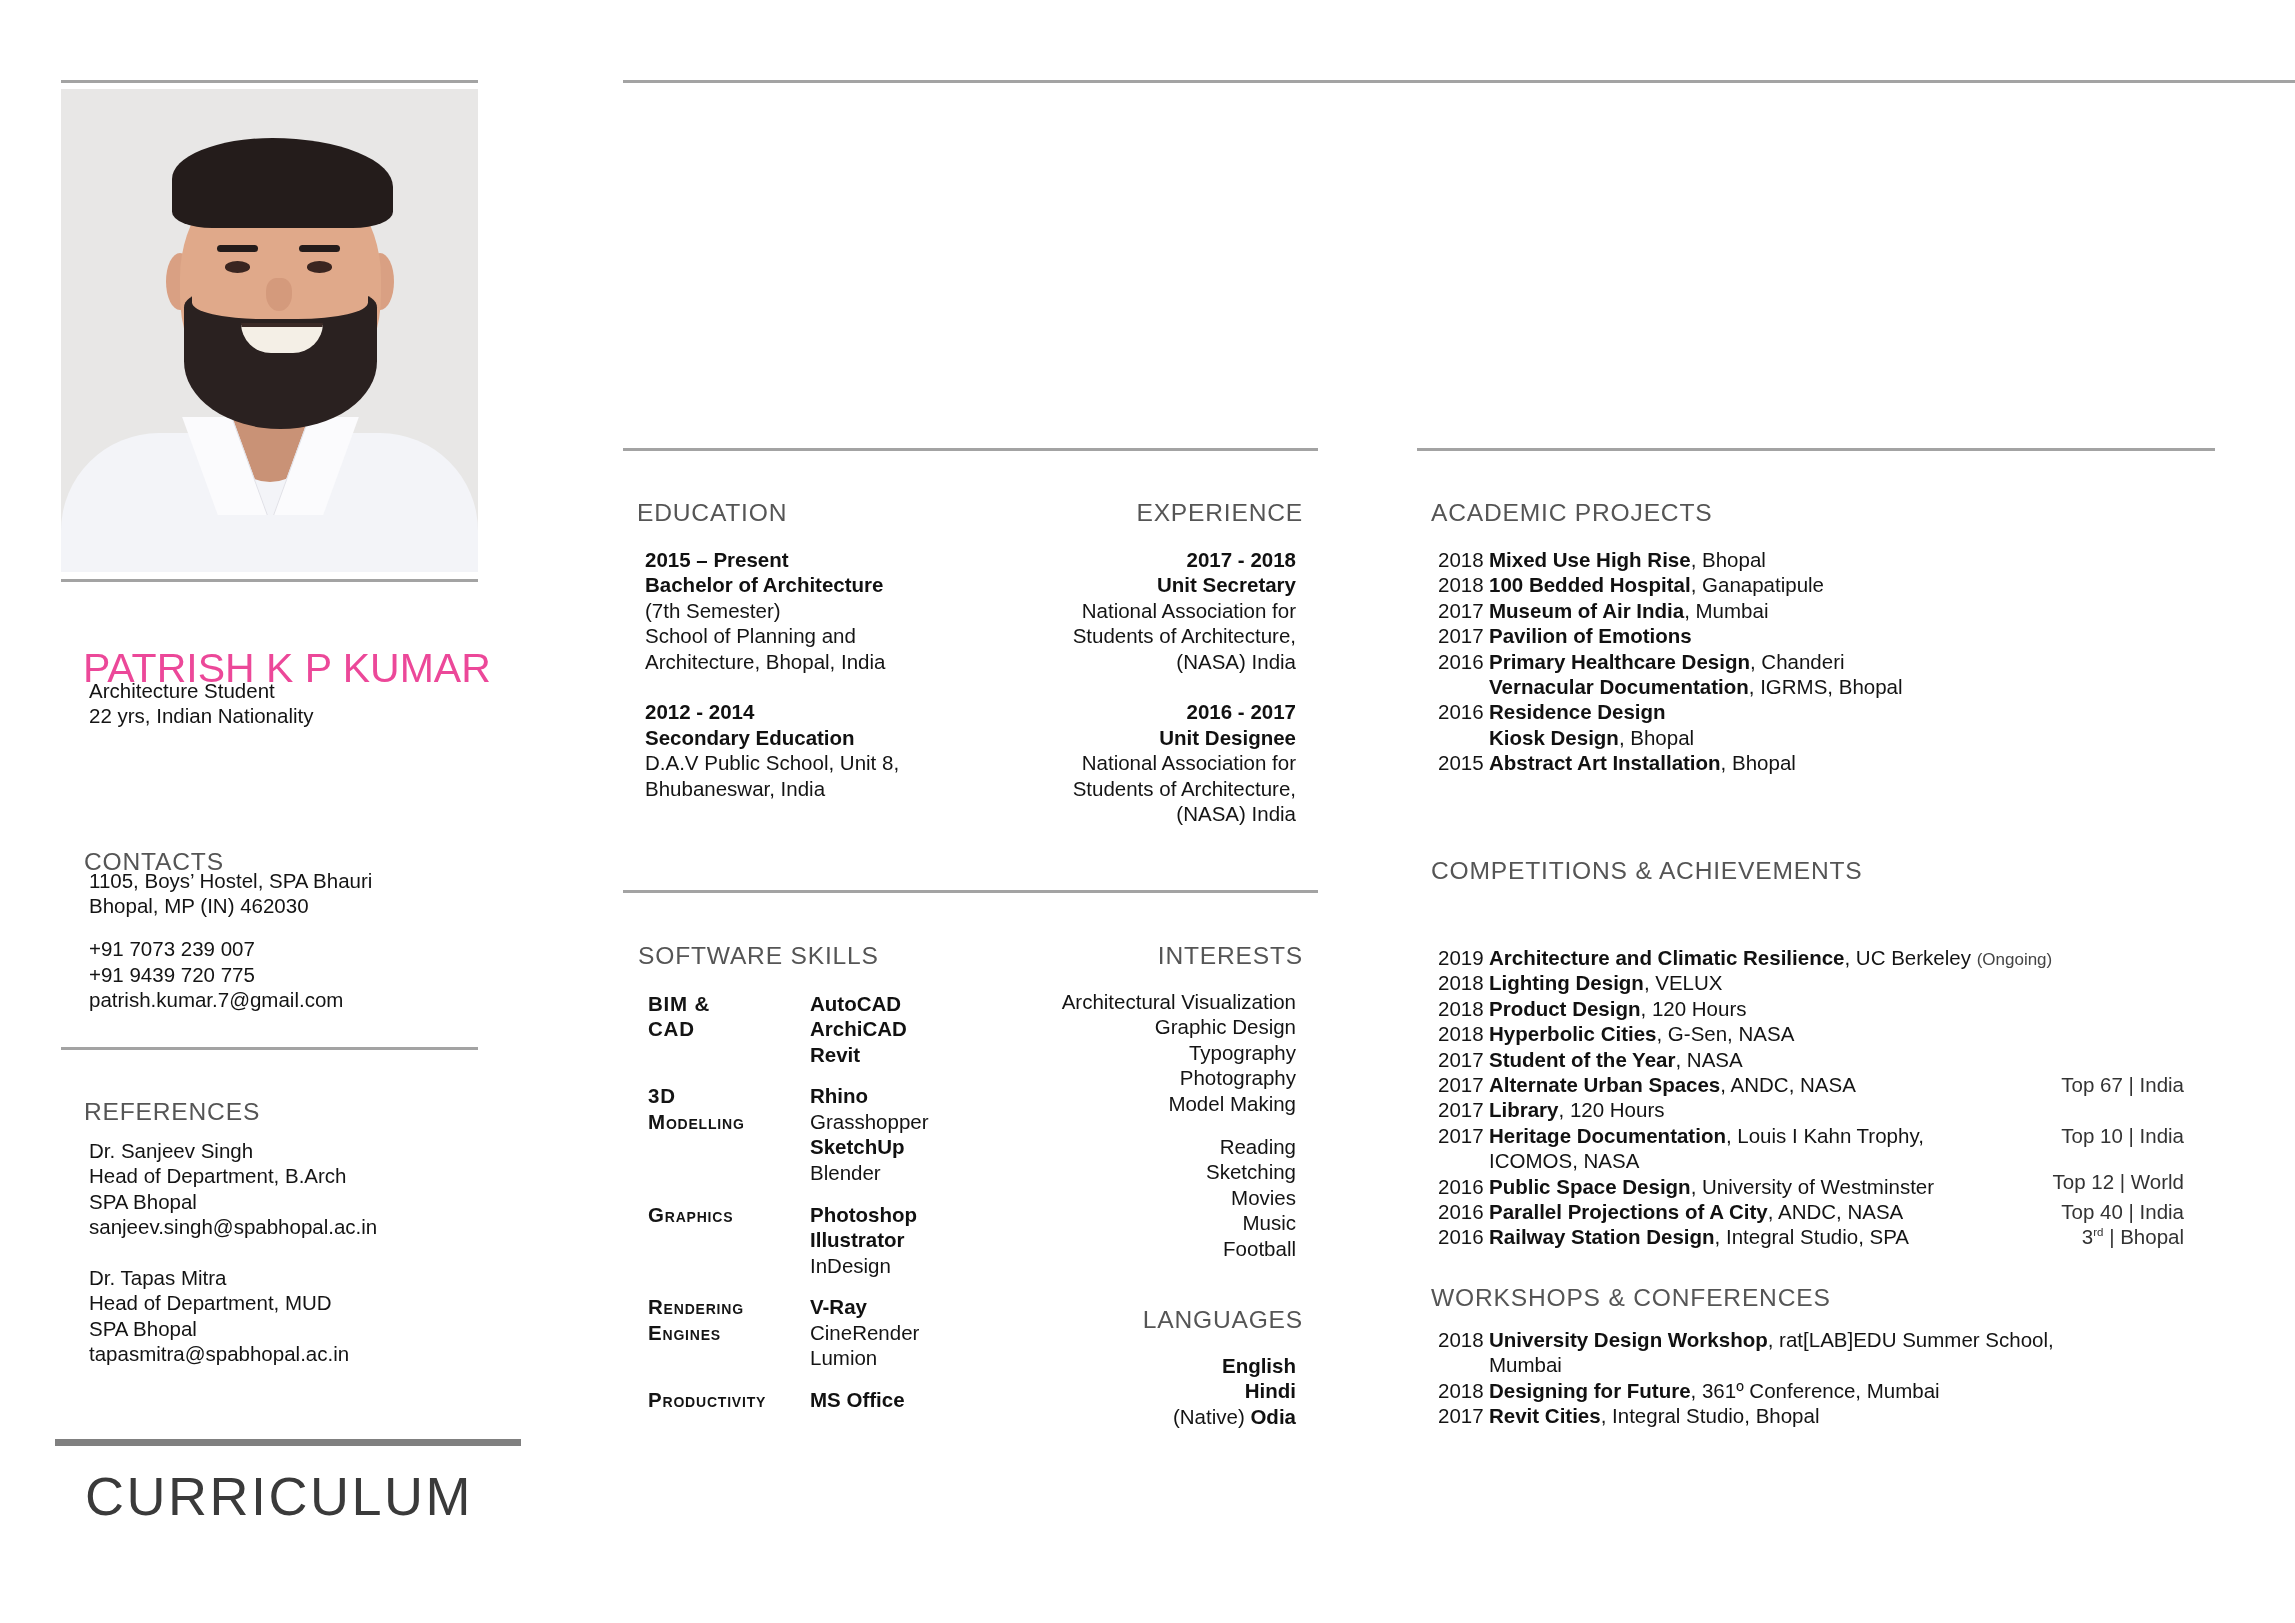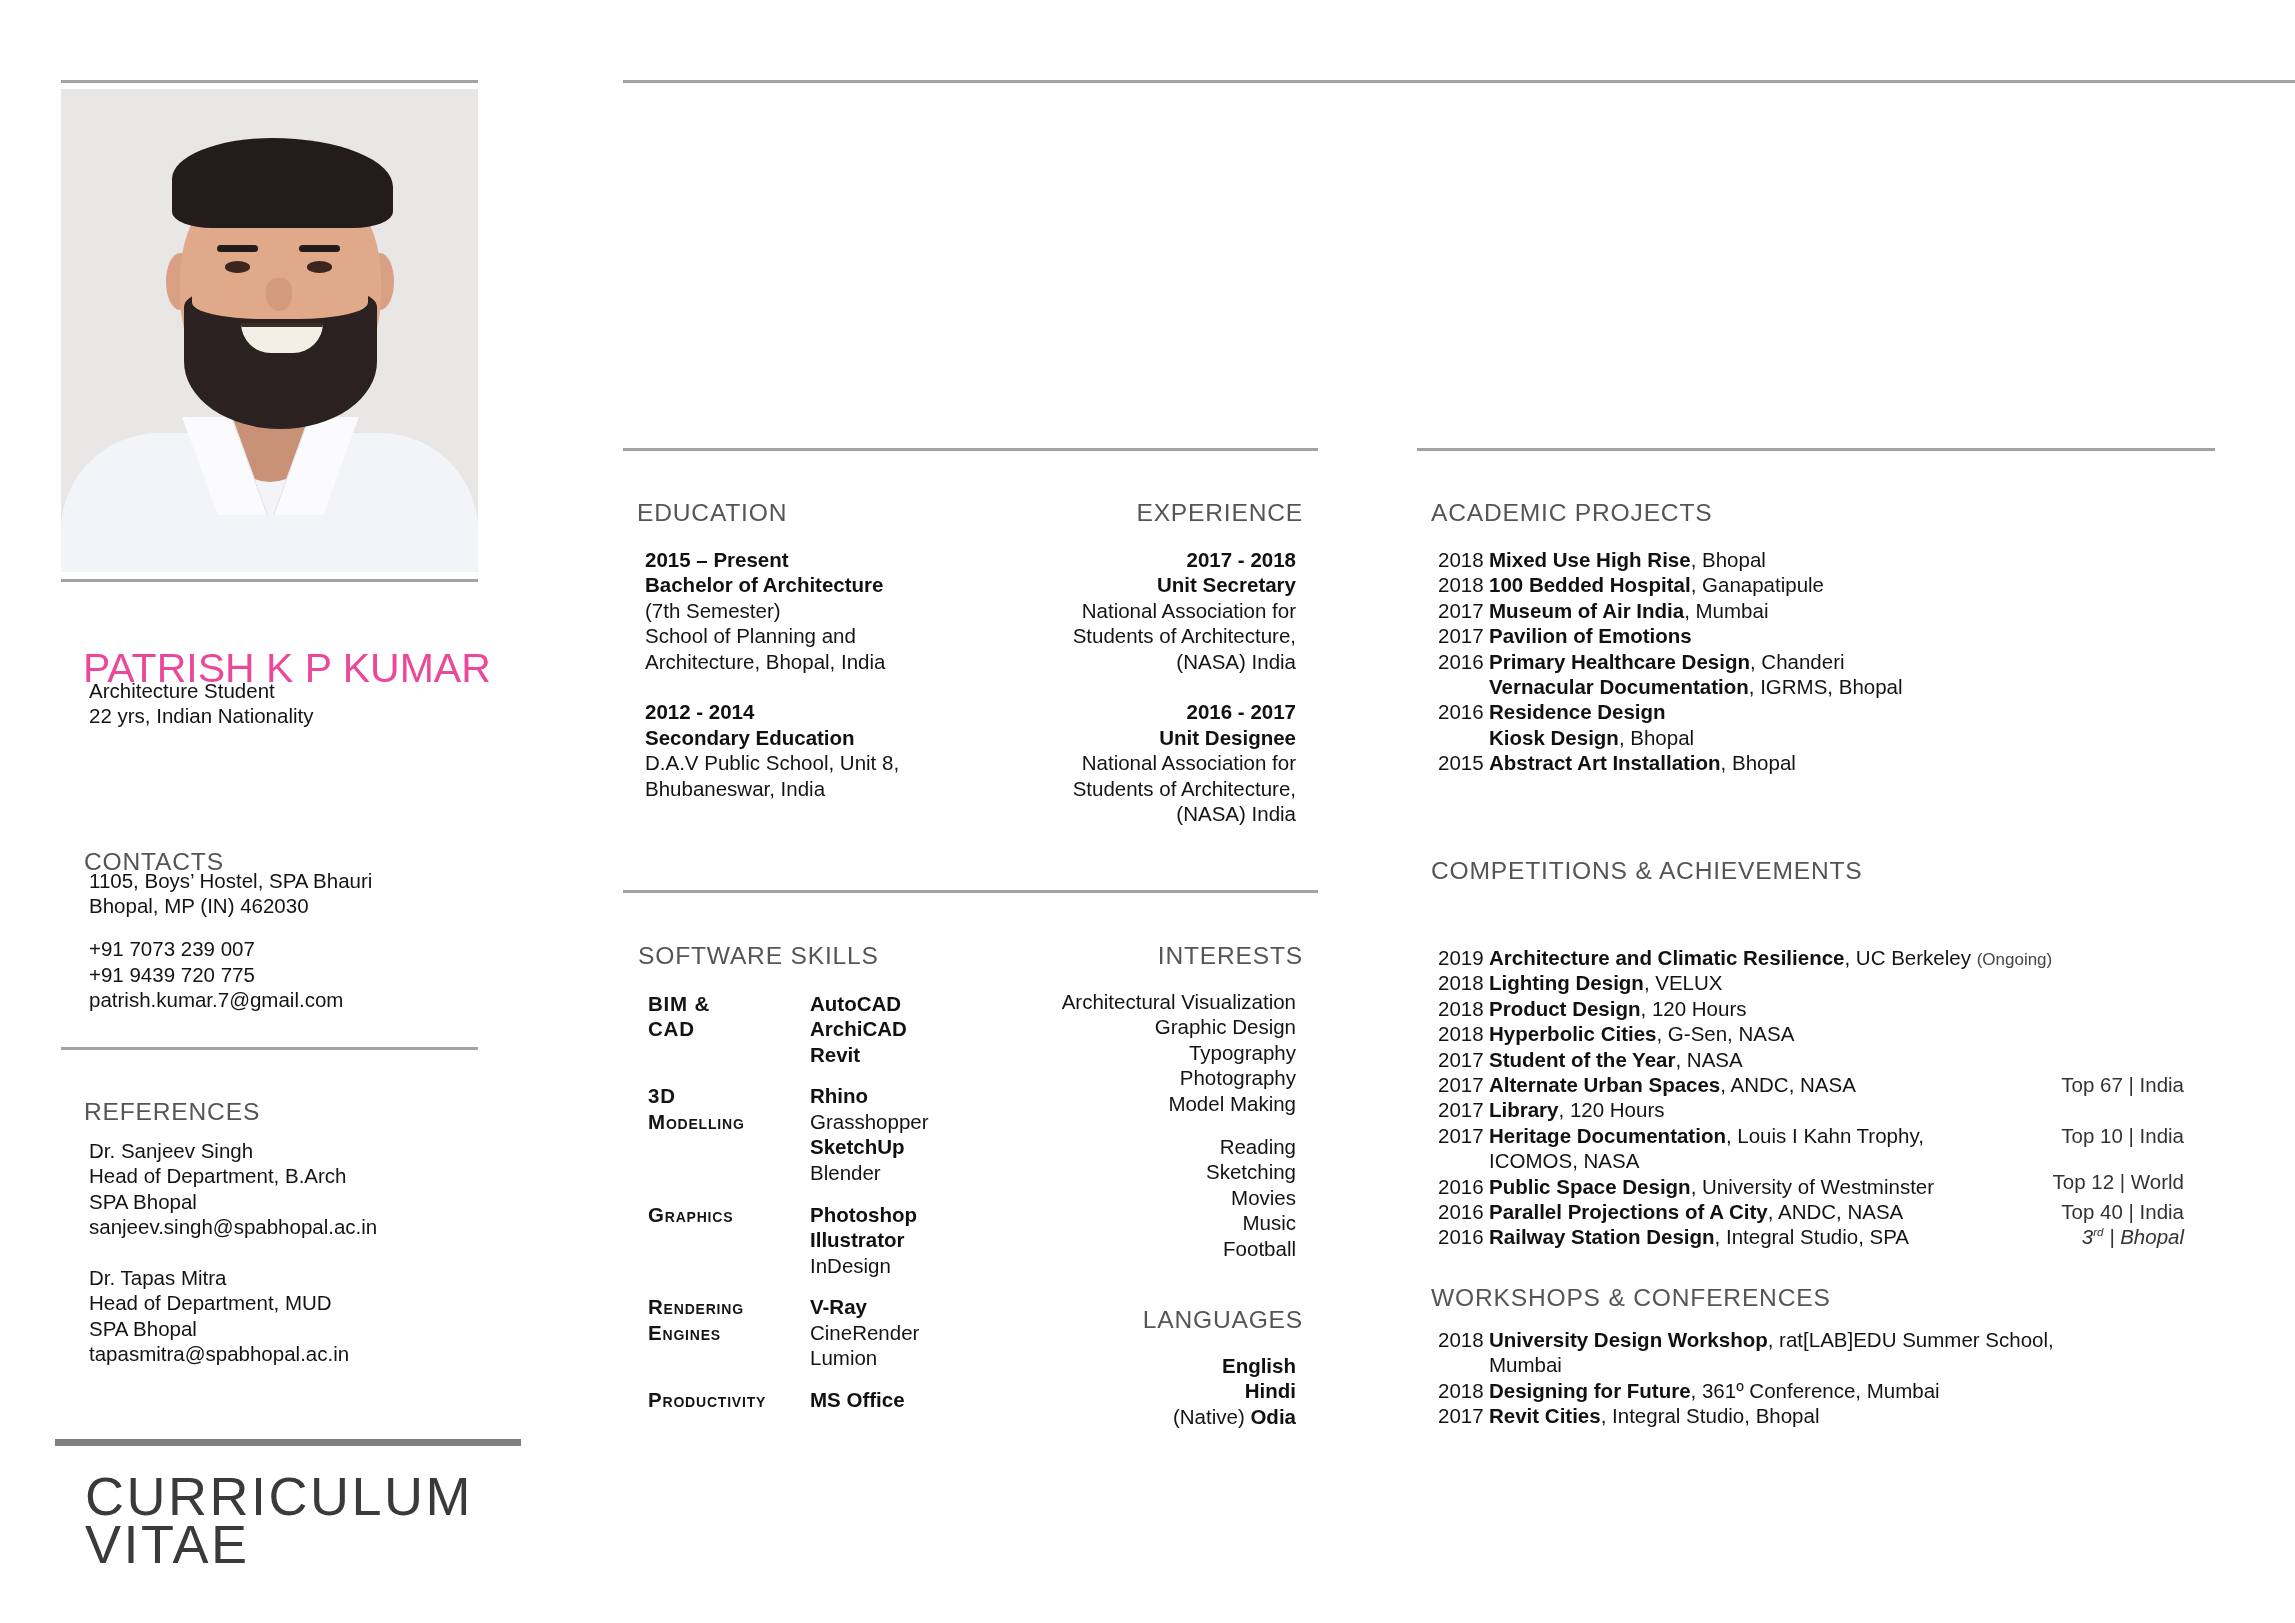--- a/index.html
+++ b/index.html
@@ -93,21 +93,20 @@
     <span class="line">Dr. Tapas Mitra</span>
     <span class="line">Head of Department, MUD</span>
     <span class="line">SPA Bhopal</span>
     <span class="line">tapasmitra@spabhopal.ac.in</span>
   </div>
 </div>
 
 <div class="rule thick" style="left:55px;top:1439px;width:466px;"></div>
 <div class="cv-title">
   <div>CURRICULUM</div>
-  <div>VITAE</div>
 </div>
 
 <div class="rule" style="left:623px;top:80px;width:1672px;height:3.3px;"></div>
 
 <div class="rule" style="left:623px;top:448px;width:695px;height:3.3px;"></div>
 
 <div class="h" style="left:637px;top:501px;">EDUCATION</div>
 <div class="abs body" style="left:645px;top:547px;">
   <div>
     <span class="line b">2015 – Present</span>
@@ -236,21 +235,21 @@
   <span class="line"><span style="display:inline-block;width:51px;">2018</span><span class="b">Lighting Design</span><span>, VELUX</span></span>
   <span class="line"><span style="display:inline-block;width:51px;">2018</span><span class="b">Product Design</span><span>, 120 Hours</span></span>
   <span class="line"><span style="display:inline-block;width:51px;">2018</span><span class="b">Hyperbolic Cities</span><span>, G-Sen, NASA</span></span>
   <span class="line"><span style="display:inline-block;width:51px;">2017</span><span class="b">Student of the Year</span><span>, NASA</span></span>
   <span class="line" style="position:relative;"><span style="display:inline-block;width:51px;">2017</span><span class="b">Alternate Urban Spaces</span><span>, ANDC, NASA</span><span class="rank" style="position:absolute;right:0;top:0;">Top 67 | India</span></span>
   <span class="line"><span style="display:inline-block;width:51px;">2017</span><span class="b">Library</span><span>, 120 Hours</span></span>
   <span class="line" style="position:relative;"><span style="display:inline-block;width:51px;">2017</span><span class="b">Heritage Documentation</span><span>, Louis I Kahn Trophy,</span><span class="rank" style="position:absolute;right:0;top:0;">Top 10 | India</span></span>
   <span class="line"><span style="display:inline-block;width:51px;"></span><span class="b"></span><span>ICOMOS, NASA</span></span>
   <span class="line" style="position:relative;"><span style="display:inline-block;width:51px;">2016</span><span class="b">Public Space Design</span><span>, University of Westminster</span><span class="rank" style="position:absolute;right:0;top:-4.9px;">Top 12 | World</span></span>
   <span class="line" style="position:relative;"><span style="display:inline-block;width:51px;">2016</span><span class="b">Parallel Projections of A City</span><span>, ANDC, NASA</span><span class="rank" style="position:absolute;right:0;top:0;text-align:right;">Top 40 | India</span></span>
-  <span class="line" style="position:relative;"><span style="display:inline-block;width:51px;">2016</span><span class="b">Railway Station Design</span><span>, Integral Studio, SPA</span><span class="rank" style="position:absolute;right:0;top:0;font-style:italic;"><span>3</span><sup>rd</sup><span> | Bhopal</span></span></span>
+  <span class="line" style="position:relative;"><span style="display:inline-block;width:51px;">2016</span><span class="b">Railway Station Design</span><span>, Integral Studio, SPA</span><span class="rank" style="position:absolute;right:0;top:0;"><span>3</span><sup>rd</sup><span> | Bhopal</span></span></span>
 </div>
 
 <div class="h" style="left:1431px;top:1286px;">WORKSHOPS &amp; CONFERENCES</div>
 <div class="abs body" style="left:1438px;top:1327px;">
   <span class="line"><span style="display:inline-block;width:51px;">2018</span><span class="b">University Design Workshop</span><span>, rat[LAB]EDU Summer School,</span></span>
   <span class="line"><span style="display:inline-block;width:51px;"></span><span class="b"></span><span>Mumbai</span></span>
   <span class="line"><span style="display:inline-block;width:51px;">2018</span><span class="b">Designing for Future</span><span>, 361º Conference, Mumbai</span></span>
   <span class="line"><span style="display:inline-block;width:51px;">2017</span><span class="b">Revit Cities</span><span>, Integral Studio, Bhopal</span></span>
 </div>
 

